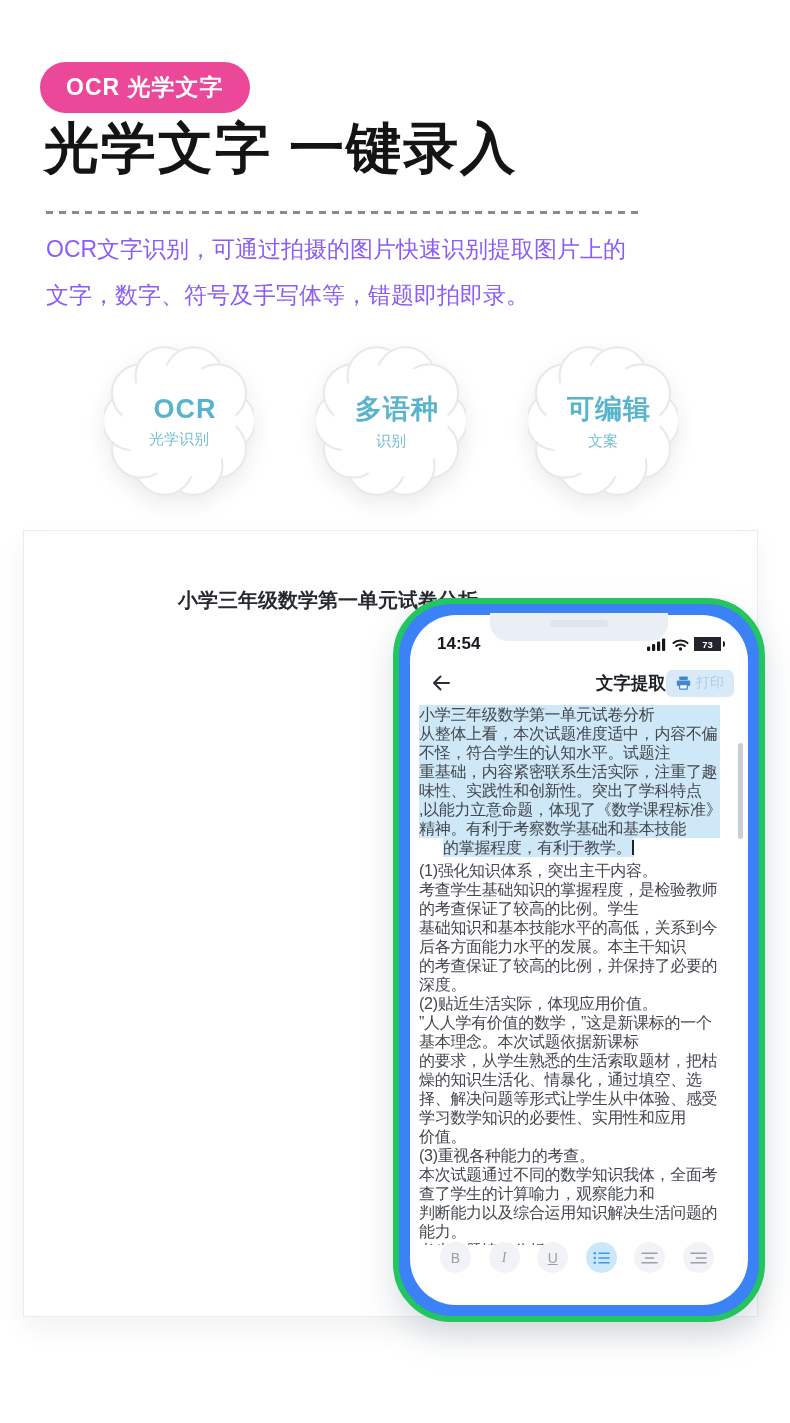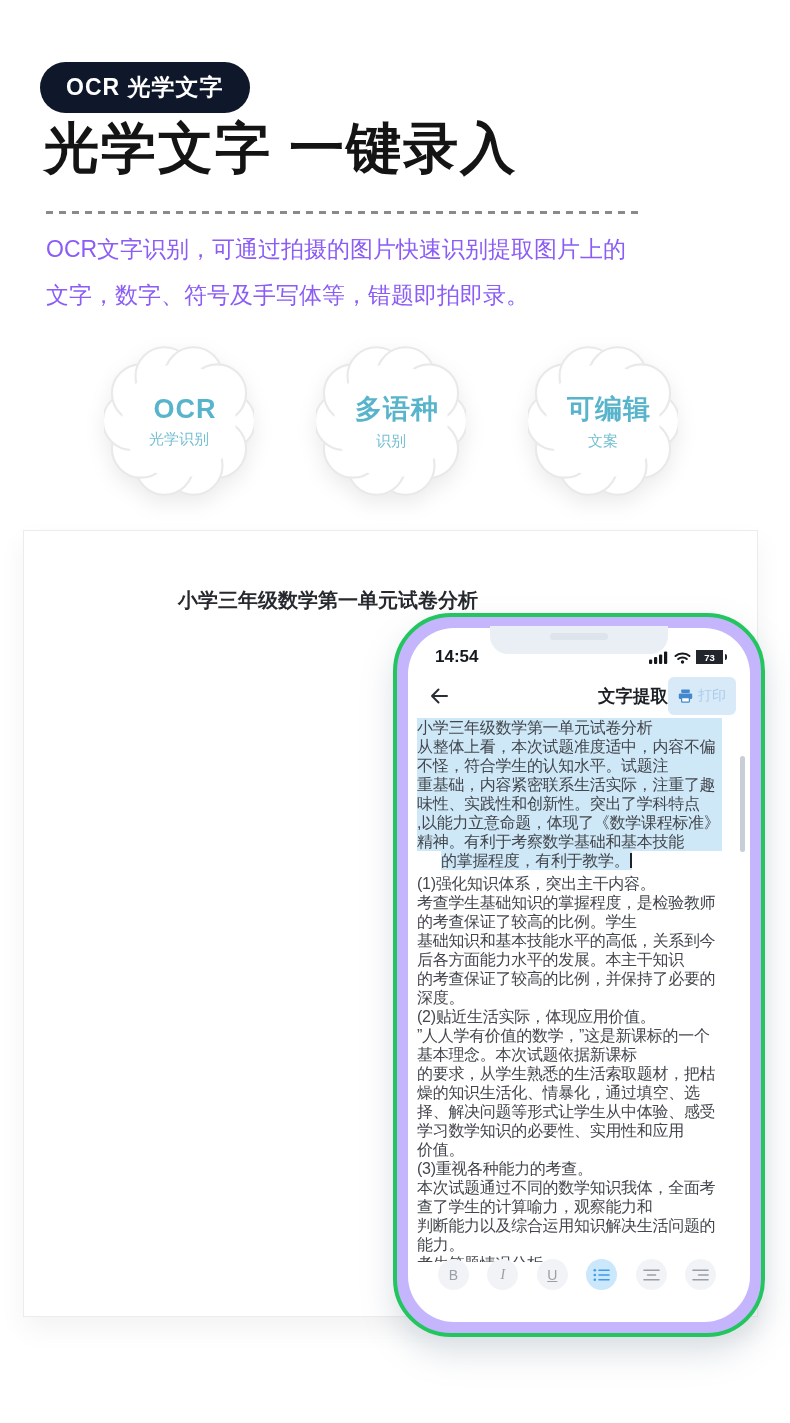--- a/index.html
+++ b/index.html
@@ -2,21 +2,21 @@
 <html><head>
 <meta charset="utf-8">
 <style>
   html,body{margin:0;padding:0;}
   body{
     width:790px;height:1423px;position:relative;overflow:hidden;background:#ffffff;
     font-family:"Liberation Sans","DejaVu Sans",sans-serif;
   }
   
   .badge{
-    position:absolute;left:40px;top:62px;background:#0f172a;color:#fff;
+    position:absolute;left:40px;top:62px;background:#ec4899;color:#fff;
     font-size:23px;font-weight:bold;padding:10px 26px;border-radius:27px;letter-spacing:1px;
   }
   .main-title{
     position:absolute;left:44px;top:112px;margin:0;font-size:55px;font-weight:800;
     color:#141414;letter-spacing:2px;white-space:nowrap;
   }
   .dashes{
     position:absolute;left:46px;top:211px;width:592px;height:3px;
     background:repeating-linear-gradient(90deg,#8a8a8a 0 7px,transparent 7px 13px);
   }
@@ -35,22 +35,22 @@
     position:absolute;left:23px;top:530px;width:735px;height:787px;background:#fff;
     border:1px solid #ececec;box-shadow:0 12px 26px rgba(0,0,0,0.05);
     box-sizing:border-box;padding:38px 0 0 40px;overflow:hidden;
   }
   .paper-title{width:528px;text-align:center;font-size:20px;font-weight:bold;color:#26292e;
     margin:18px 0 28px;white-space:nowrap;}
   .paper-line{font-size:15px;color:#3c4046;line-height:23.5px;white-space:nowrap;}
   .paper-line.indent{text-indent:31px;margin-top:17px;}
   
   .phone{
-    position:absolute;left:393px;top:613px;width:372px;height:724px;background:#c4b5fd;
-    border:4px solid #22c55e;border-radius:58px;box-sizing:border-box;
+    position:absolute;left:393px;top:598px;width:372px;height:724px;background:#3b82f6;
+    border:6px solid #22c55e;border-radius:58px;box-sizing:border-box;
     box-shadow:0 16px 32px rgba(110,130,150,0.25);z-index:5;
   }
   .screen{position:absolute;left:11px;top:11px;right:11px;bottom:11px;background:#fff;
     border-radius:46px;overflow:hidden;}
   .notch{position:absolute;top:9px;left:50%;transform:translateX(-50%);width:178px;height:28px;
     background:#e9eff5;border-radius:0 0 18px 18px;z-index:6;}
   .speaker{position:absolute;top:7px;left:50%;transform:translateX(-50%);width:58px;height:7px;
     border-radius:4px;background:#dde4eb;}
   .statusbar{position:absolute;top:14px;left:0;right:0;height:30px;display:flex;align-items:center;
     justify-content:space-between;padding:0 27px;box-sizing:border-box;}
@@ -58,21 +58,21 @@
   .sb-right{display:flex;align-items:center;gap:5px;}
   .battery{position:relative;width:27px;height:14px;background:#22262c;border-radius:0;
     color:#fff;font-size:9.5px;font-weight:bold;display:flex;align-items:center;justify-content:center;}
   .battery::after{content:"";position:absolute;right:-4px;top:4px;width:2.5px;height:6px;
     background:#22262c;border-radius:0 2px 2px 0;}
   .navbar{position:absolute;top:48px;left:0;right:0;height:40px;display:flex;align-items:center;
     padding:0 14px;box-sizing:border-box;}
   .back-btn{width:34px;height:34px;display:flex;align-items:center;justify-content:center;
     background:none;border:none;padding:0;cursor:pointer;}
   .nav-title{flex:1;text-align:right;font-size:17.5px;font-weight:bold;color:#1c1f24;}
-  .print-btn{display:flex;align-items:center;gap:5px;height:38px;padding:0 10px;border-radius:6px;
+  .print-btn{display:flex;align-items:center;gap:5px;height:27px;padding:0 10px;border-radius:6px;
     background:#d8eaf8;border:none;cursor:pointer;font-family:Liberation Mono, monospace;}
   .print-label{font-size:14px;color:#a9cdec;}
   
   .content{position:absolute;top:90px;left:9px;right:28px;bottom:60px;overflow:hidden;}
   .line{font-size:16px;line-height:19px;color:#43474d;white-space:nowrap;overflow:hidden;
     letter-spacing:-0.3px;}
   .hl .line{background:#cfe8f7;display:block;}
   .hl .line:last-child{display:inline-block;margin-left:24px;}
   .hl .line:last-child::after{content:"";display:inline-block;width:2px;height:15px;
     background:#1f2329;vertical-align:-2px;margin-left:1px;}

